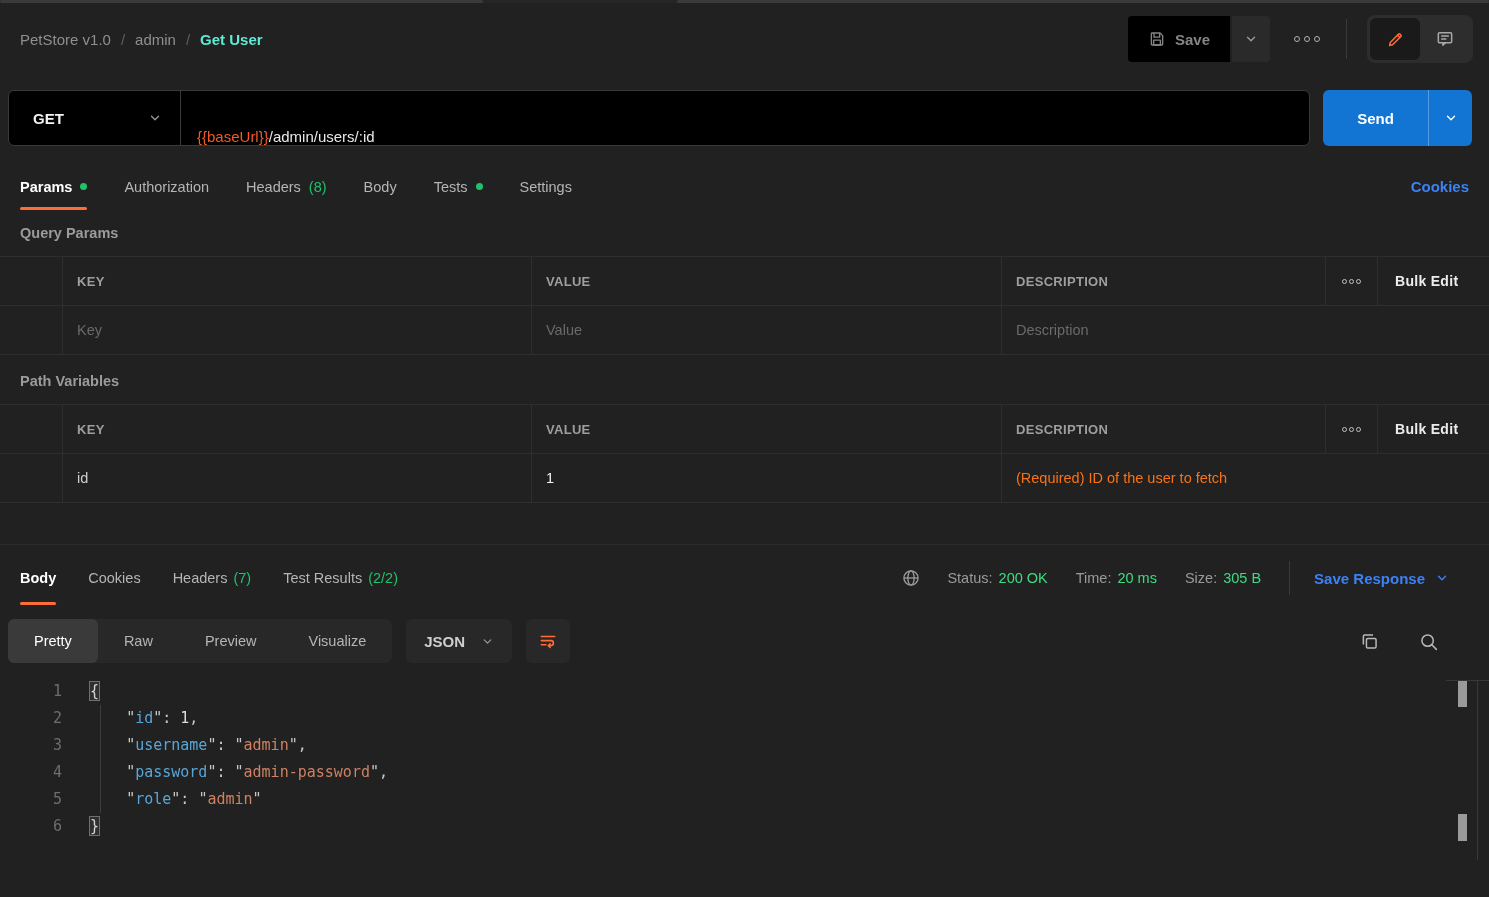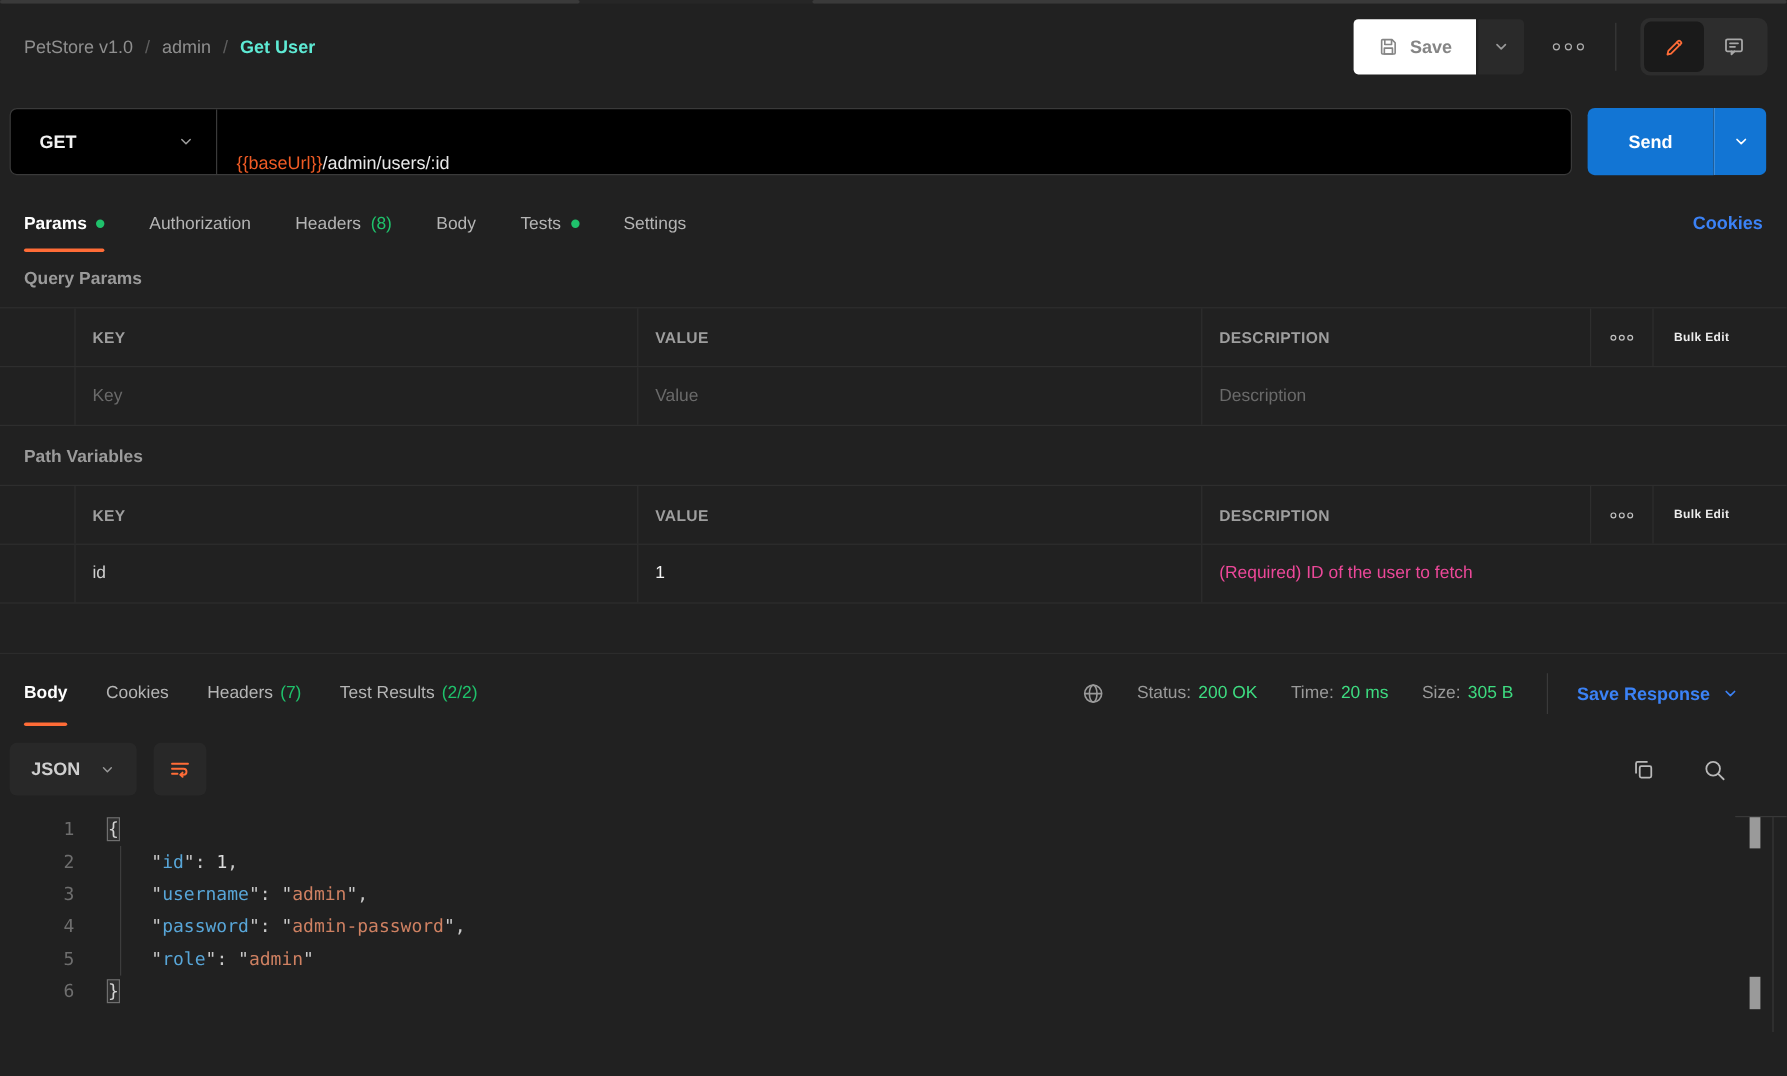--- a/index.html
+++ b/index.html
@@ -17,21 +17,21 @@
   .topstrip .seg.right { left:677px; right:0; }
 
   
   .hdr { height:72px; display:flex; align-items:center; justify-content:space-between; padding:0 16px 0 20px; }
   .crumbs { display:flex; align-items:center; gap:10px; font-size:15px; }
   .crumb { color:#8f8f8f; cursor:pointer; }
   .crumb-sep { color:#5f5f5f; }
   .crumb-current { color:#5eead4; font-weight:700; }
   .hdr-actions { display:flex; align-items:center; }
   .btn-save { display:flex; align-items:center; gap:9px; height:46px; padding:0 20px;
-    background:#ffffff; border:none; border-radius:4px 0 0 4px; color:#858585; font-weight:600; font-size:15px; cursor:pointer; }
+    background:#000000; border:none; border-radius:4px 0 0 4px; color:#858585; font-weight:600; font-size:15px; cursor:pointer; }
   .btn-save-caret { width:38px; height:46px; margin-left:2px; background:#2a2a2a; border:none; border-radius:0 4px 4px 0;
     display:flex; align-items:center; justify-content:center; color:#9a9a9a; cursor:pointer; }
   .more-dots { display:flex; align-items:center; gap:4px; margin:0 20px 0 18px; height:46px; padding:0 6px; background:transparent; border:none; cursor:pointer; }
   .more-dots i { width:6px; height:6px; border:1.5px solid #b0b0b0; border-radius:50%; display:block; }
   .hdr-divider { width:1px; height:40px; background:#3a3a3a; margin-right:20px; }
   .edit-group { display:flex; align-items:center; background:#2d2d2d; border-radius:8px; padding:3px; height:48px; }
   .btn-edit { width:50px; height:42px; background:#1a1a1a; border:none; border-radius:6px;
     display:flex; align-items:center; justify-content:center; color:var(--accent-orange); cursor:pointer; }
   .btn-comment { width:50px; height:42px; background:transparent; border:none;
     display:flex; align-items:center; justify-content:center; color:#a8a8a8; cursor:pointer; }
@@ -63,29 +63,29 @@
   .section-title.second { margin-top:15px; }
 
   
   .tbl { margin-top:12px; }
   .tbl-head { display:grid; grid-template-columns:62px 469px 470px 324px 52px 1fr; height:50px;
     border-top:1px solid #2e2e2e; border-bottom:1px solid #2e2e2e; }
   .tbl-head > div { display:flex; align-items:center; padding-left:14px; border-left:1px solid #2e2e2e;
     font-size:13px; font-weight:700; color:#9e9e9e; letter-spacing:.3px; }
   .tbl-head > div.cb { border-left:none; padding:0; }
   .tbl-head > div.dots-cell { padding:0; justify-content:center; cursor:pointer; }
-  .tbl-head > div.bulk { color:#ececec; font-size:10px; padding-left:17px; cursor:pointer; }
+  .tbl-head > div.bulk { color:#ececec; font-size:14px; padding-left:17px; cursor:pointer; }
   .dots-cell i { width:5px; height:5px; border:1.5px solid #c2c2c2; border-radius:50%; display:inline-block; margin:0 1px; }
   .tbl-row { display:grid; grid-template-columns:62px 469px 470px 1fr; height:49px; border-bottom:1px solid #2e2e2e; }
   .tbl-row > div { display:flex; align-items:center; padding-left:14px; border-left:1px solid #2e2e2e; font-size:14.5px; cursor:text; }
   .tbl-row > div.cb { border-left:none; padding:0; cursor:default; }
   .ph { color:#6a6a6a; }
   .cell-key { color:#cfcfcf; }
   .cell-val { color:#f5f5f5; }
-  .cell-desc { color:#ec4899; }
+  .cell-desc { color:#f97316; }
 
   
   .response { margin-top:41px; border-top:1px solid #2c2c2c; }
   .res-tabs-row { display:flex; align-items:center; gap:32px; height:66px; padding:0 20px; }
   .res-tab { position:relative; height:100%; display:flex; align-items:center; gap:6px; font-size:14.5px; color:#b5b5b5; cursor:pointer; white-space:nowrap; }
   .res-tab.active { color:#fff; font-weight:600; }
   .res-tab.active::after { content:""; position:absolute; left:0; right:0; bottom:6px; height:3px; background:var(--accent-orange); border-radius:2px; }
   .res-tab .count { color:var(--count-green); }
   .res-right { margin-left:auto; display:flex; align-items:center; padding-right:20px; font-size:14.5px; }
   .globe { color:#9a9a9a; display:flex; margin-right:26px; cursor:pointer; }
@@ -329,20 +329,26 @@
         <span>
           <svg width="14" height="14" viewBox="0 0 24 24" fill="none" stroke="currentColor" stroke-width="2.4" stroke-linecap="round" stroke-linejoin="round">
               <path d="M6 9l6 6 6-6"></path>
             </svg>
         </span>
       </span>
     </div>
   </div>
 
   <div class="toolbar">
+    <div class="seg">
+      <div class="seg-item active">Pretty</div>
+      <div class="seg-item">Raw</div>
+      <div class="seg-item">Preview</div>
+      <div class="seg-item">Visualize</div>
+    </div>
     <div class="fmt">
       <span>JSON</span>
       <span class="chev">
         <svg width="13" height="13" viewBox="0 0 24 24" fill="none" stroke="currentColor" stroke-width="2.2" stroke-linecap="round" stroke-linejoin="round">
             <path d="M6 9l6 6 6-6"></path>
           </svg>
       </span>
     </div>
     <button class="wrap-btn">
       <span>

